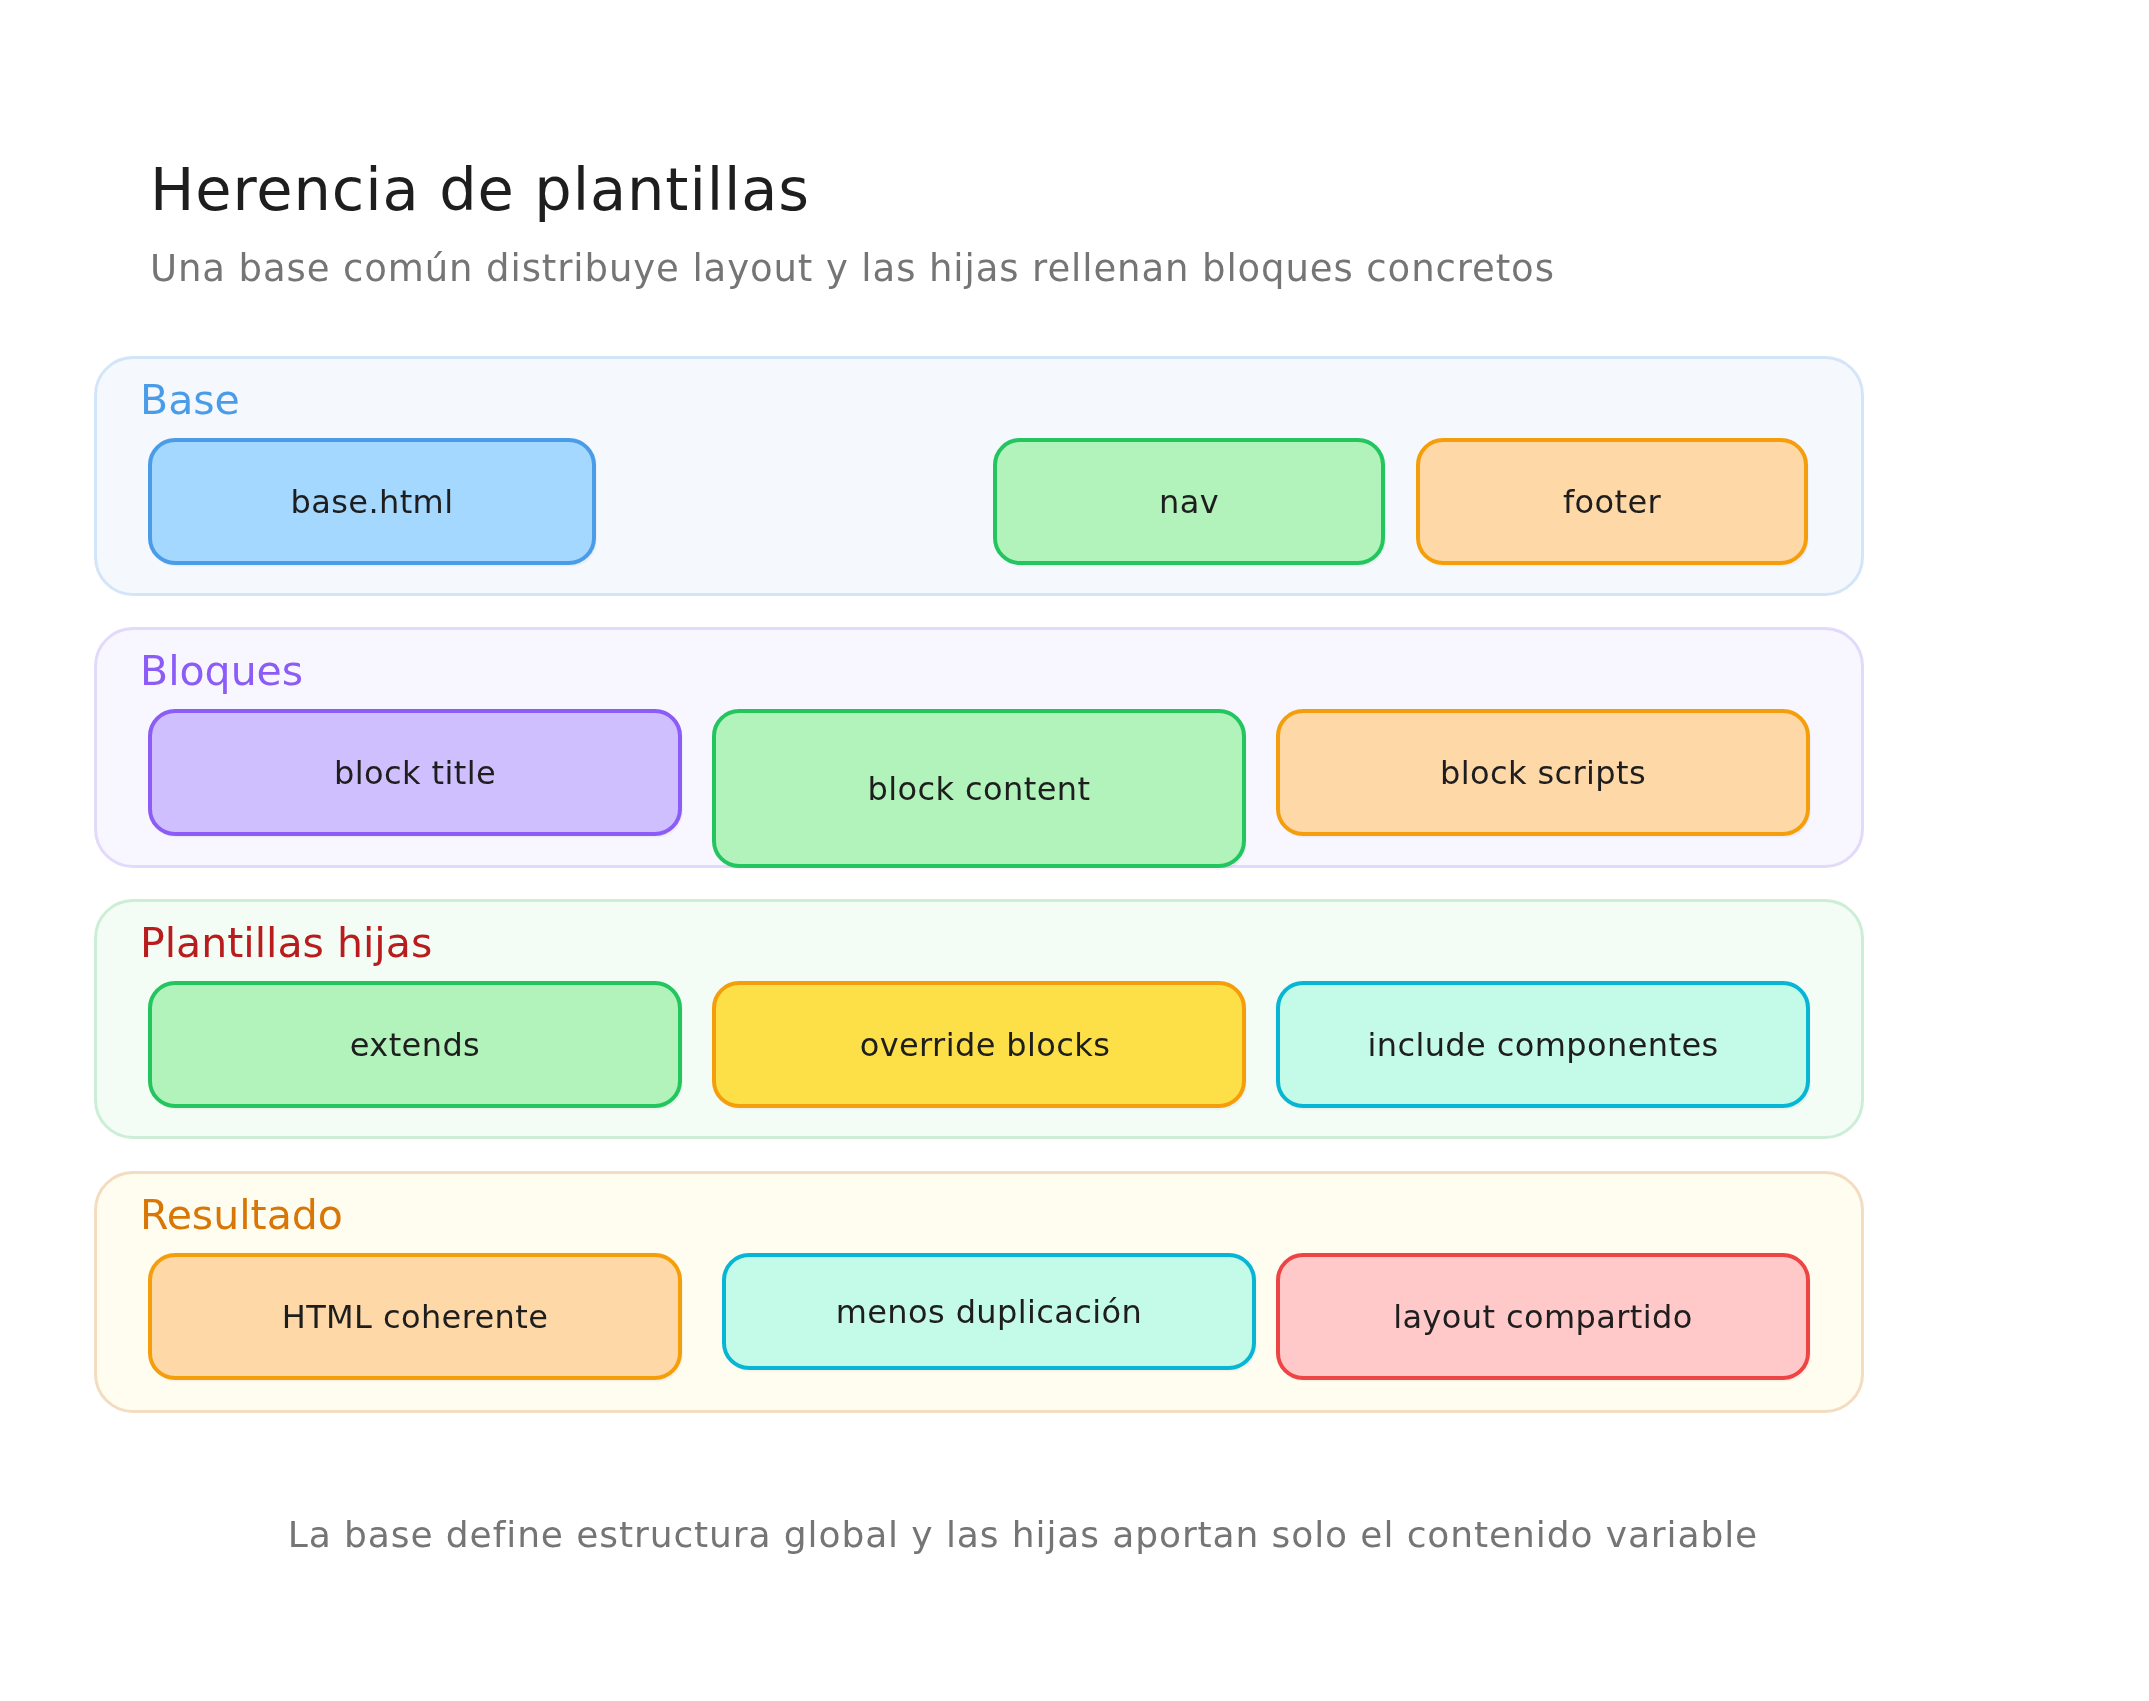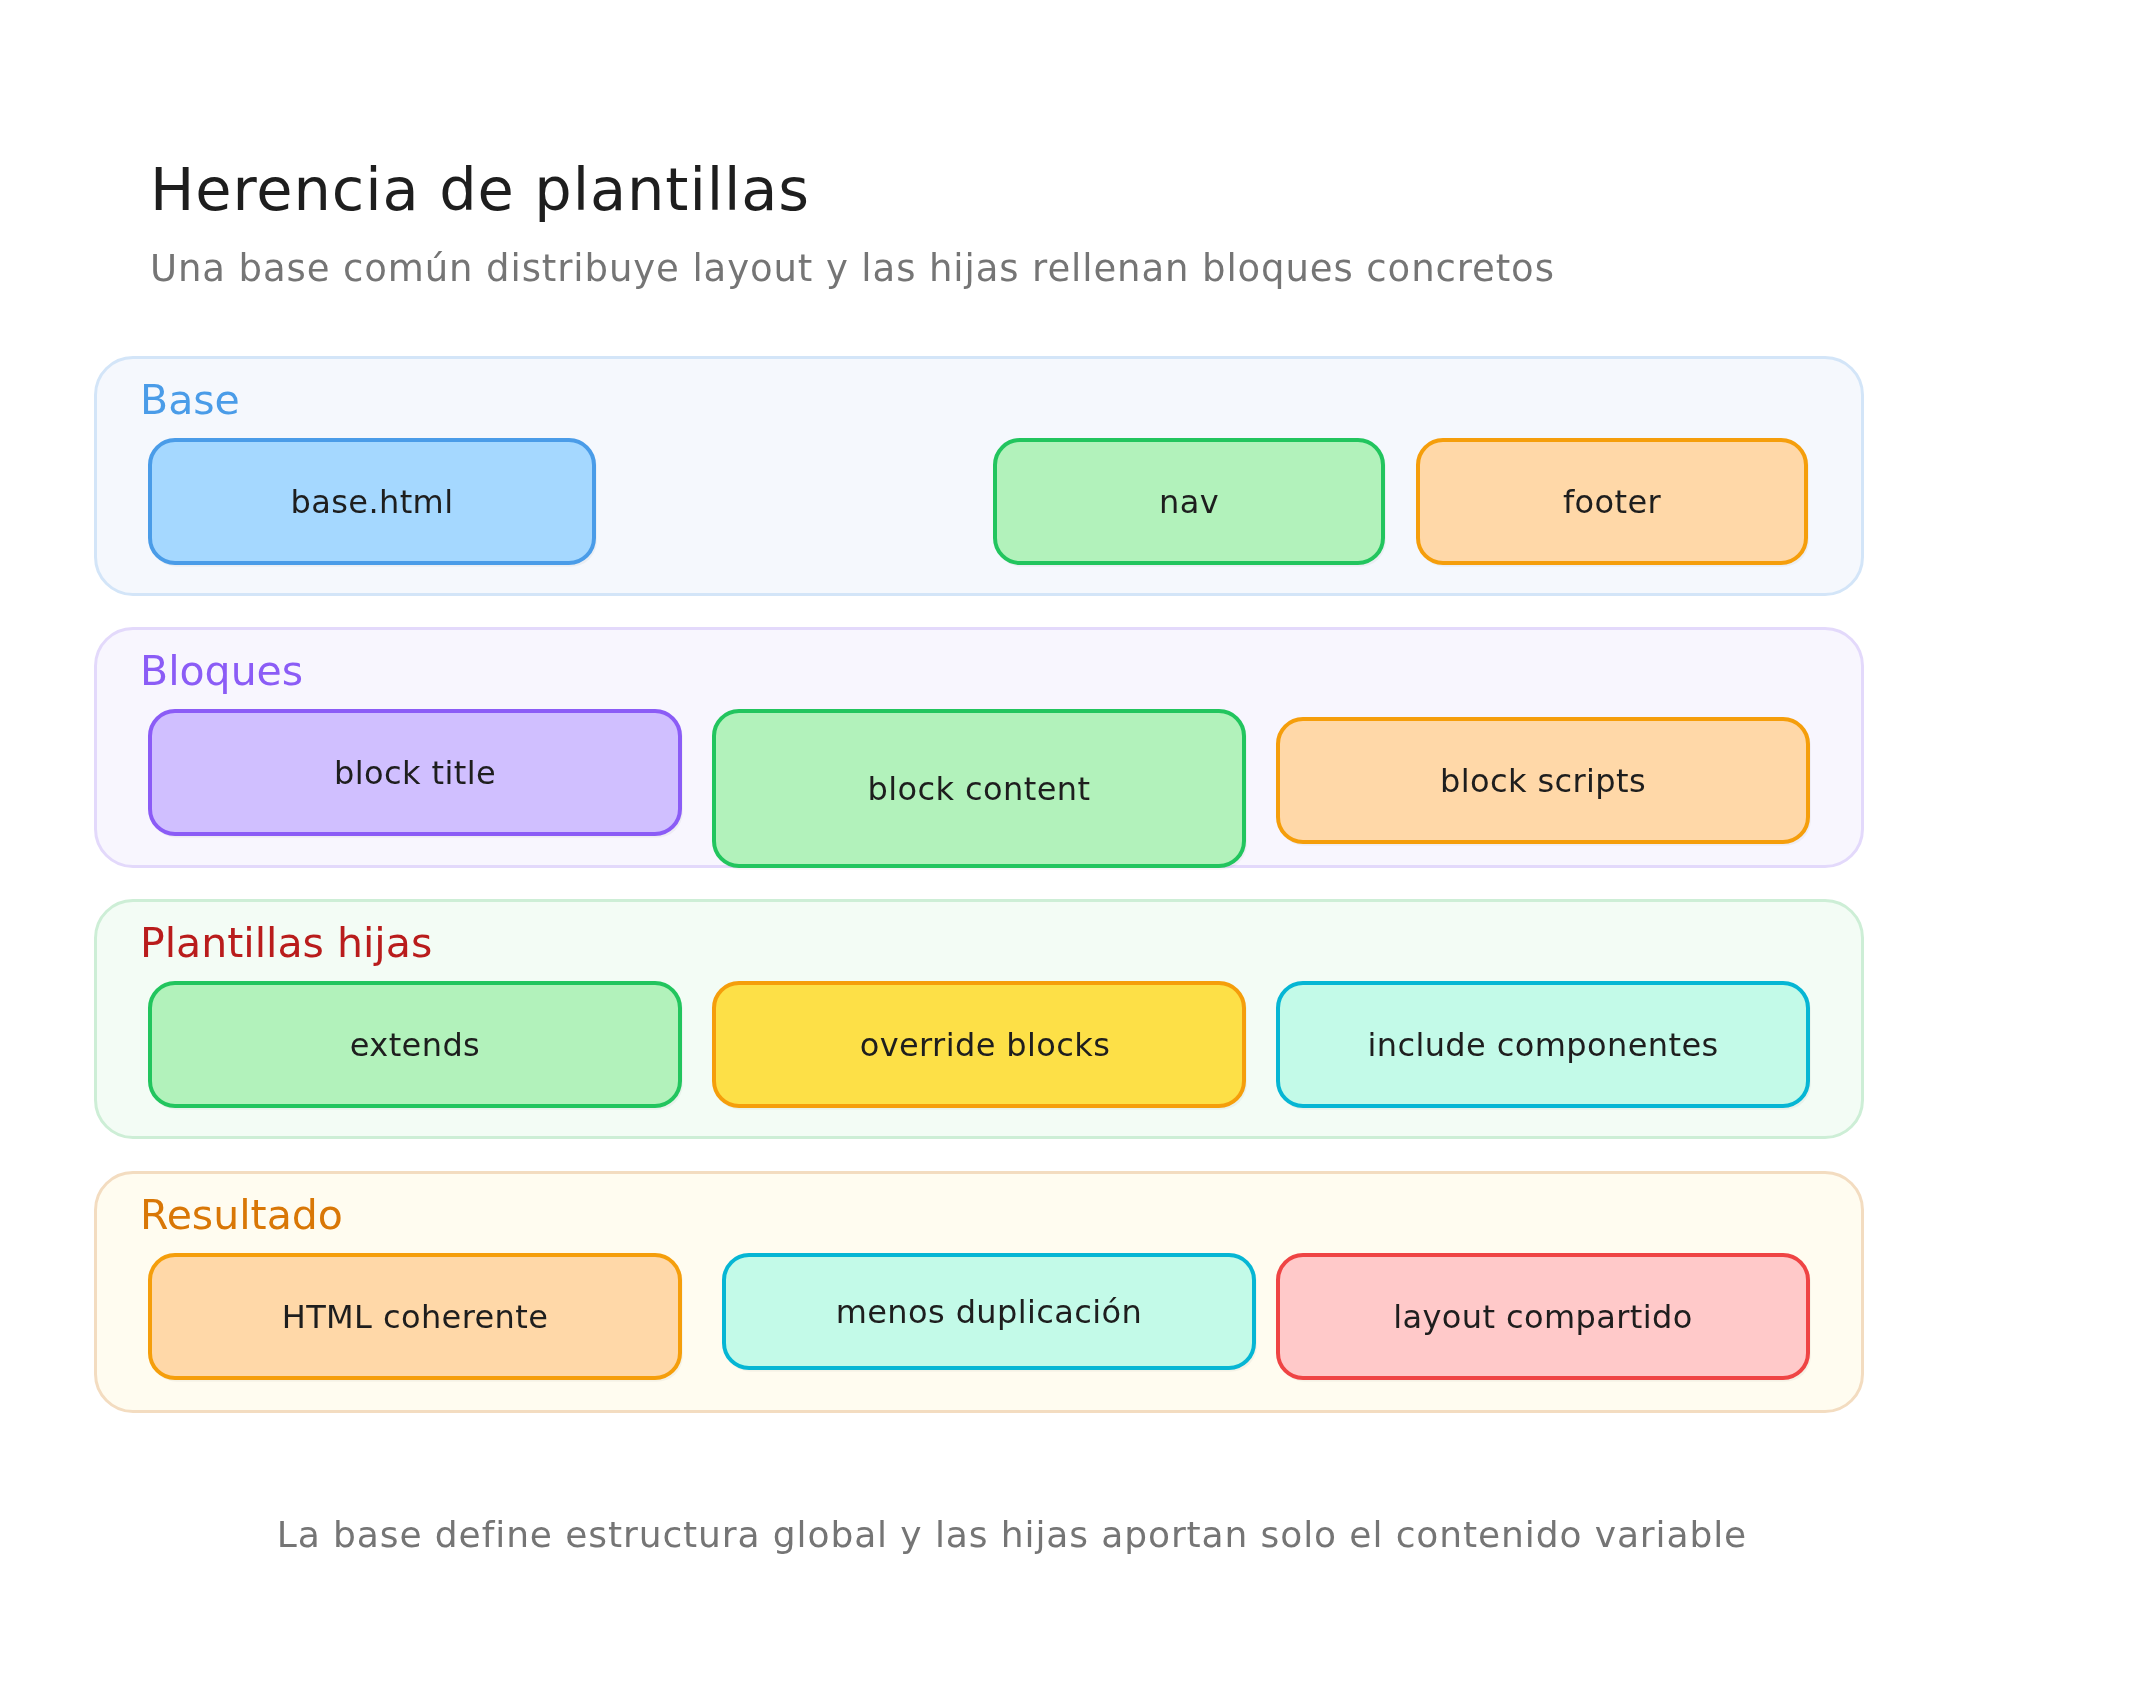--- a/index.html
+++ b/index.html
@@ -12,40 +12,40 @@
   .section { position: absolute; left: 94px; width: 1770px; border-radius: 39px;
              border: 3.6px solid; box-sizing: border-box; }
   .section-label { position: absolute; left: 43px; top: 16px; font-size: 41px; line-height: 50px;
                    white-space: nowrap; }
   .box { position: absolute; box-sizing: border-box; border: 4.5px solid; border-radius: 27px;
          display: flex; align-items: center; justify-content: center;
          font-size: 32px; color: #1e1e1e; white-space: nowrap; letter-spacing: 0.4px;
          box-shadow: 1.8px 2.7px 0 -0.9px rgba(0,0,0,0.04); }
   .footer-note { position: absolute; left: 0; width: 2024px; top: 1510px; text-align: center;
                  font-size: 36px; line-height: 50px; color: #757575; letter-spacing: 0.9px;
-                 white-space: nowrap; }
+                 white-space: nowrap; padding-left: 11px; }
 </style>
 </head>
 <body>
 
 <div class="title">Herencia de plantillas</div>
 <div class="subtitle">Una base común distribuye layout y las hijas rellenan bloques concretos</div>
 
 <div class="section" style="top: 356px; height: 240px; background: rgb(245, 248, 253); border-color: rgb(211, 229, 248);">
   <div class="section-label" style="color: rgb(74, 156, 232);">Base</div>
   <div class="box" style="left: 51px; top: 79px; width: 448px; height: 127px; background: rgb(165, 216, 255); border-color: rgb(74, 156, 232);">base.html</div>
   <div class="box" style="left: 896px; top: 79px; width: 392px; height: 127px; background: rgb(178, 242, 187); border-color: rgb(34, 197, 94);">nav</div>
   <div class="box" style="left: 1319px; top: 79px; width: 392px; height: 127px; background: rgb(255, 216, 168); border-color: rgb(245, 158, 11);">footer</div>
 </div>
 
 <div class="section" style="top: 627px; height: 241px; background: rgb(248, 246, 254); border-color: rgb(227, 217, 251);">
   <div class="section-label" style="color: rgb(139, 92, 246);">Bloques</div>
   <div class="box" style="left: 51px; top: 79px; width: 534px; height: 127px; background: rgb(208, 191, 255); border-color: rgb(139, 92, 246);">block title</div>
   <div class="box" style="left: 615px; top: 79px; width: 534px; height: 159px; background: rgb(178, 242, 187); border-color: rgb(34, 197, 94); text-align: center;">block content</div>
-  <div class="box" style="left: 1179px; top: 79px; width: 534px; height: 127px; background: rgb(255, 216, 168); border-color: rgb(245, 158, 11); margin-top: 8px;">block scripts</div>
+  <div class="box" style="left: 1179px; top: 79px; width: 534px; height: 127px; background: rgb(255, 216, 168); border-color: rgb(245, 158, 11);">block scripts</div>
 </div>
 
 <div class="section" style="top: 899px; height: 240px; background: rgb(243, 252, 245); border-color: rgb(205, 238, 214);">
   <div class="section-label" style="color: #b91c1c;">Plantillas hijas</div>
   <div class="box" style="left: 51px; top: 79px; width: 534px; height: 127px; background: rgb(178, 242, 187); border-color: rgb(34, 197, 94);">extends</div>
   <div class="box" style="left: 615px; top: 79px; width: 534px; height: 127px; background: #fde047; border-color: rgb(245, 158, 11); padding-left: 12px;">override blocks</div>
   <div class="box" style="left: 1179px; top: 79px; width: 534px; height: 127px; background: rgb(195, 250, 232); border-color: rgb(6, 182, 212);">include componentes</div>
 </div>
 
 <div class="section" style="top: 1171px; height: 242px; background: rgb(255, 252, 240); border-color: rgb(243, 220, 192);">

